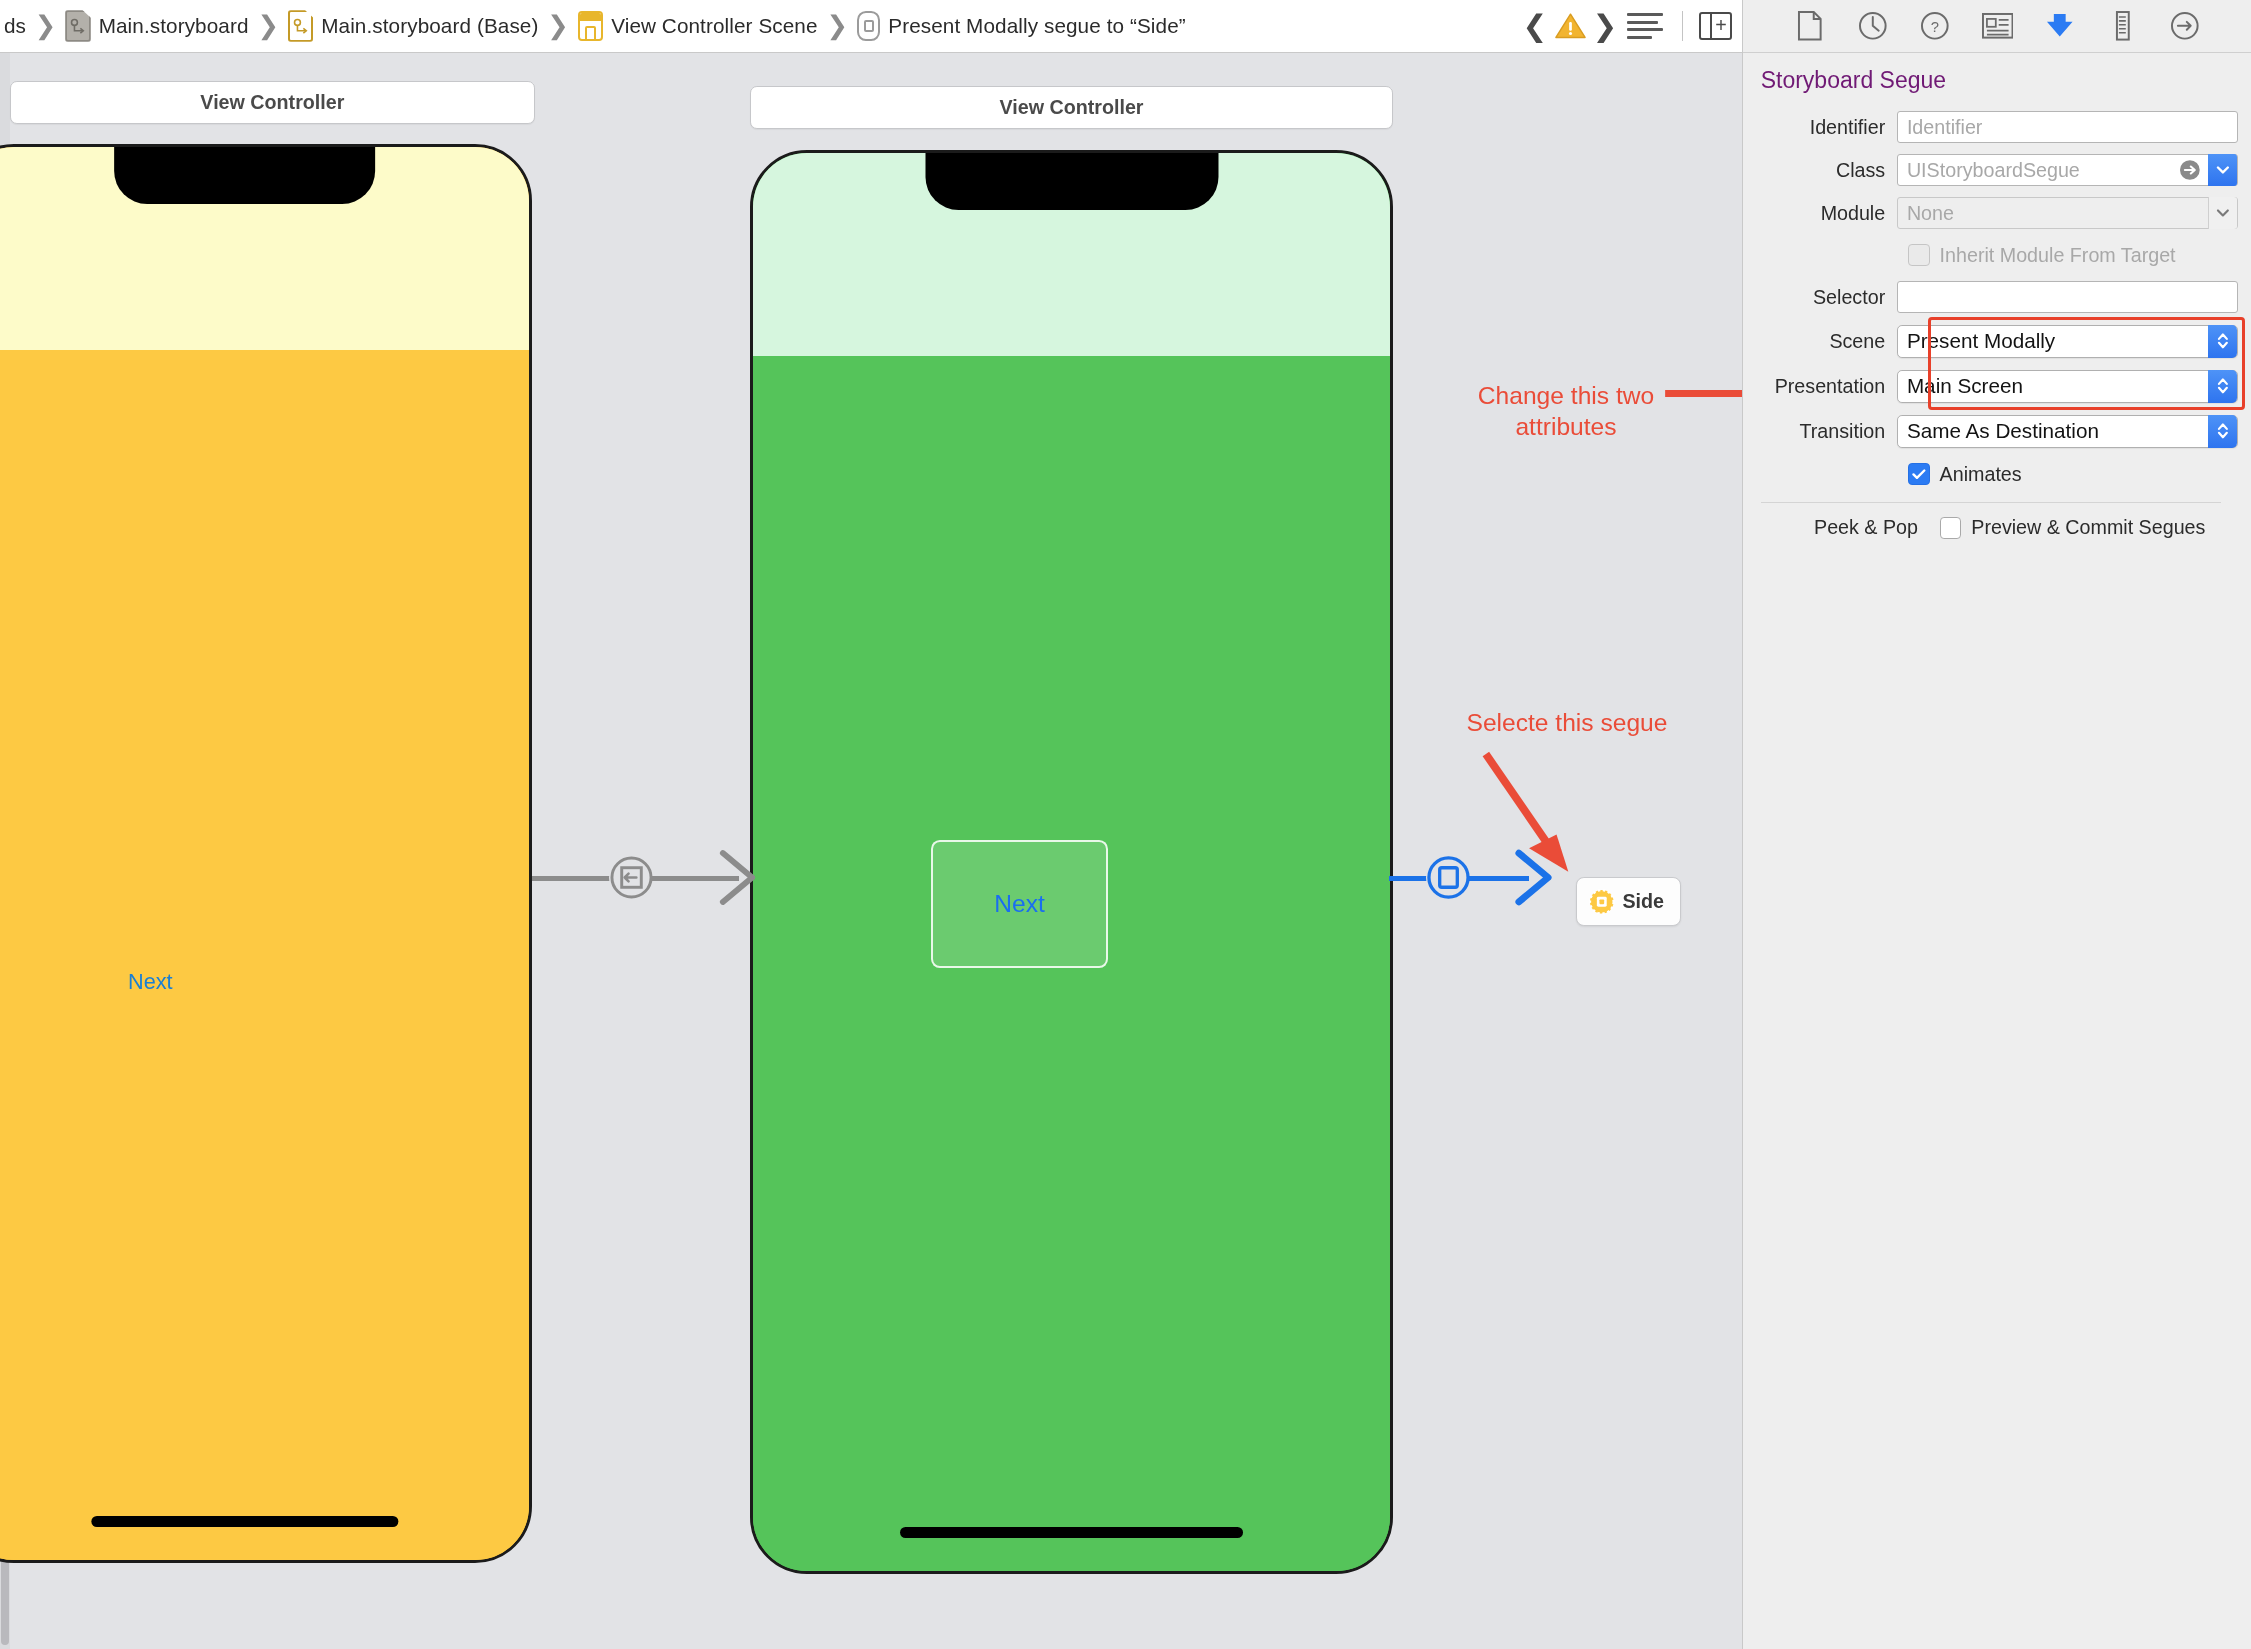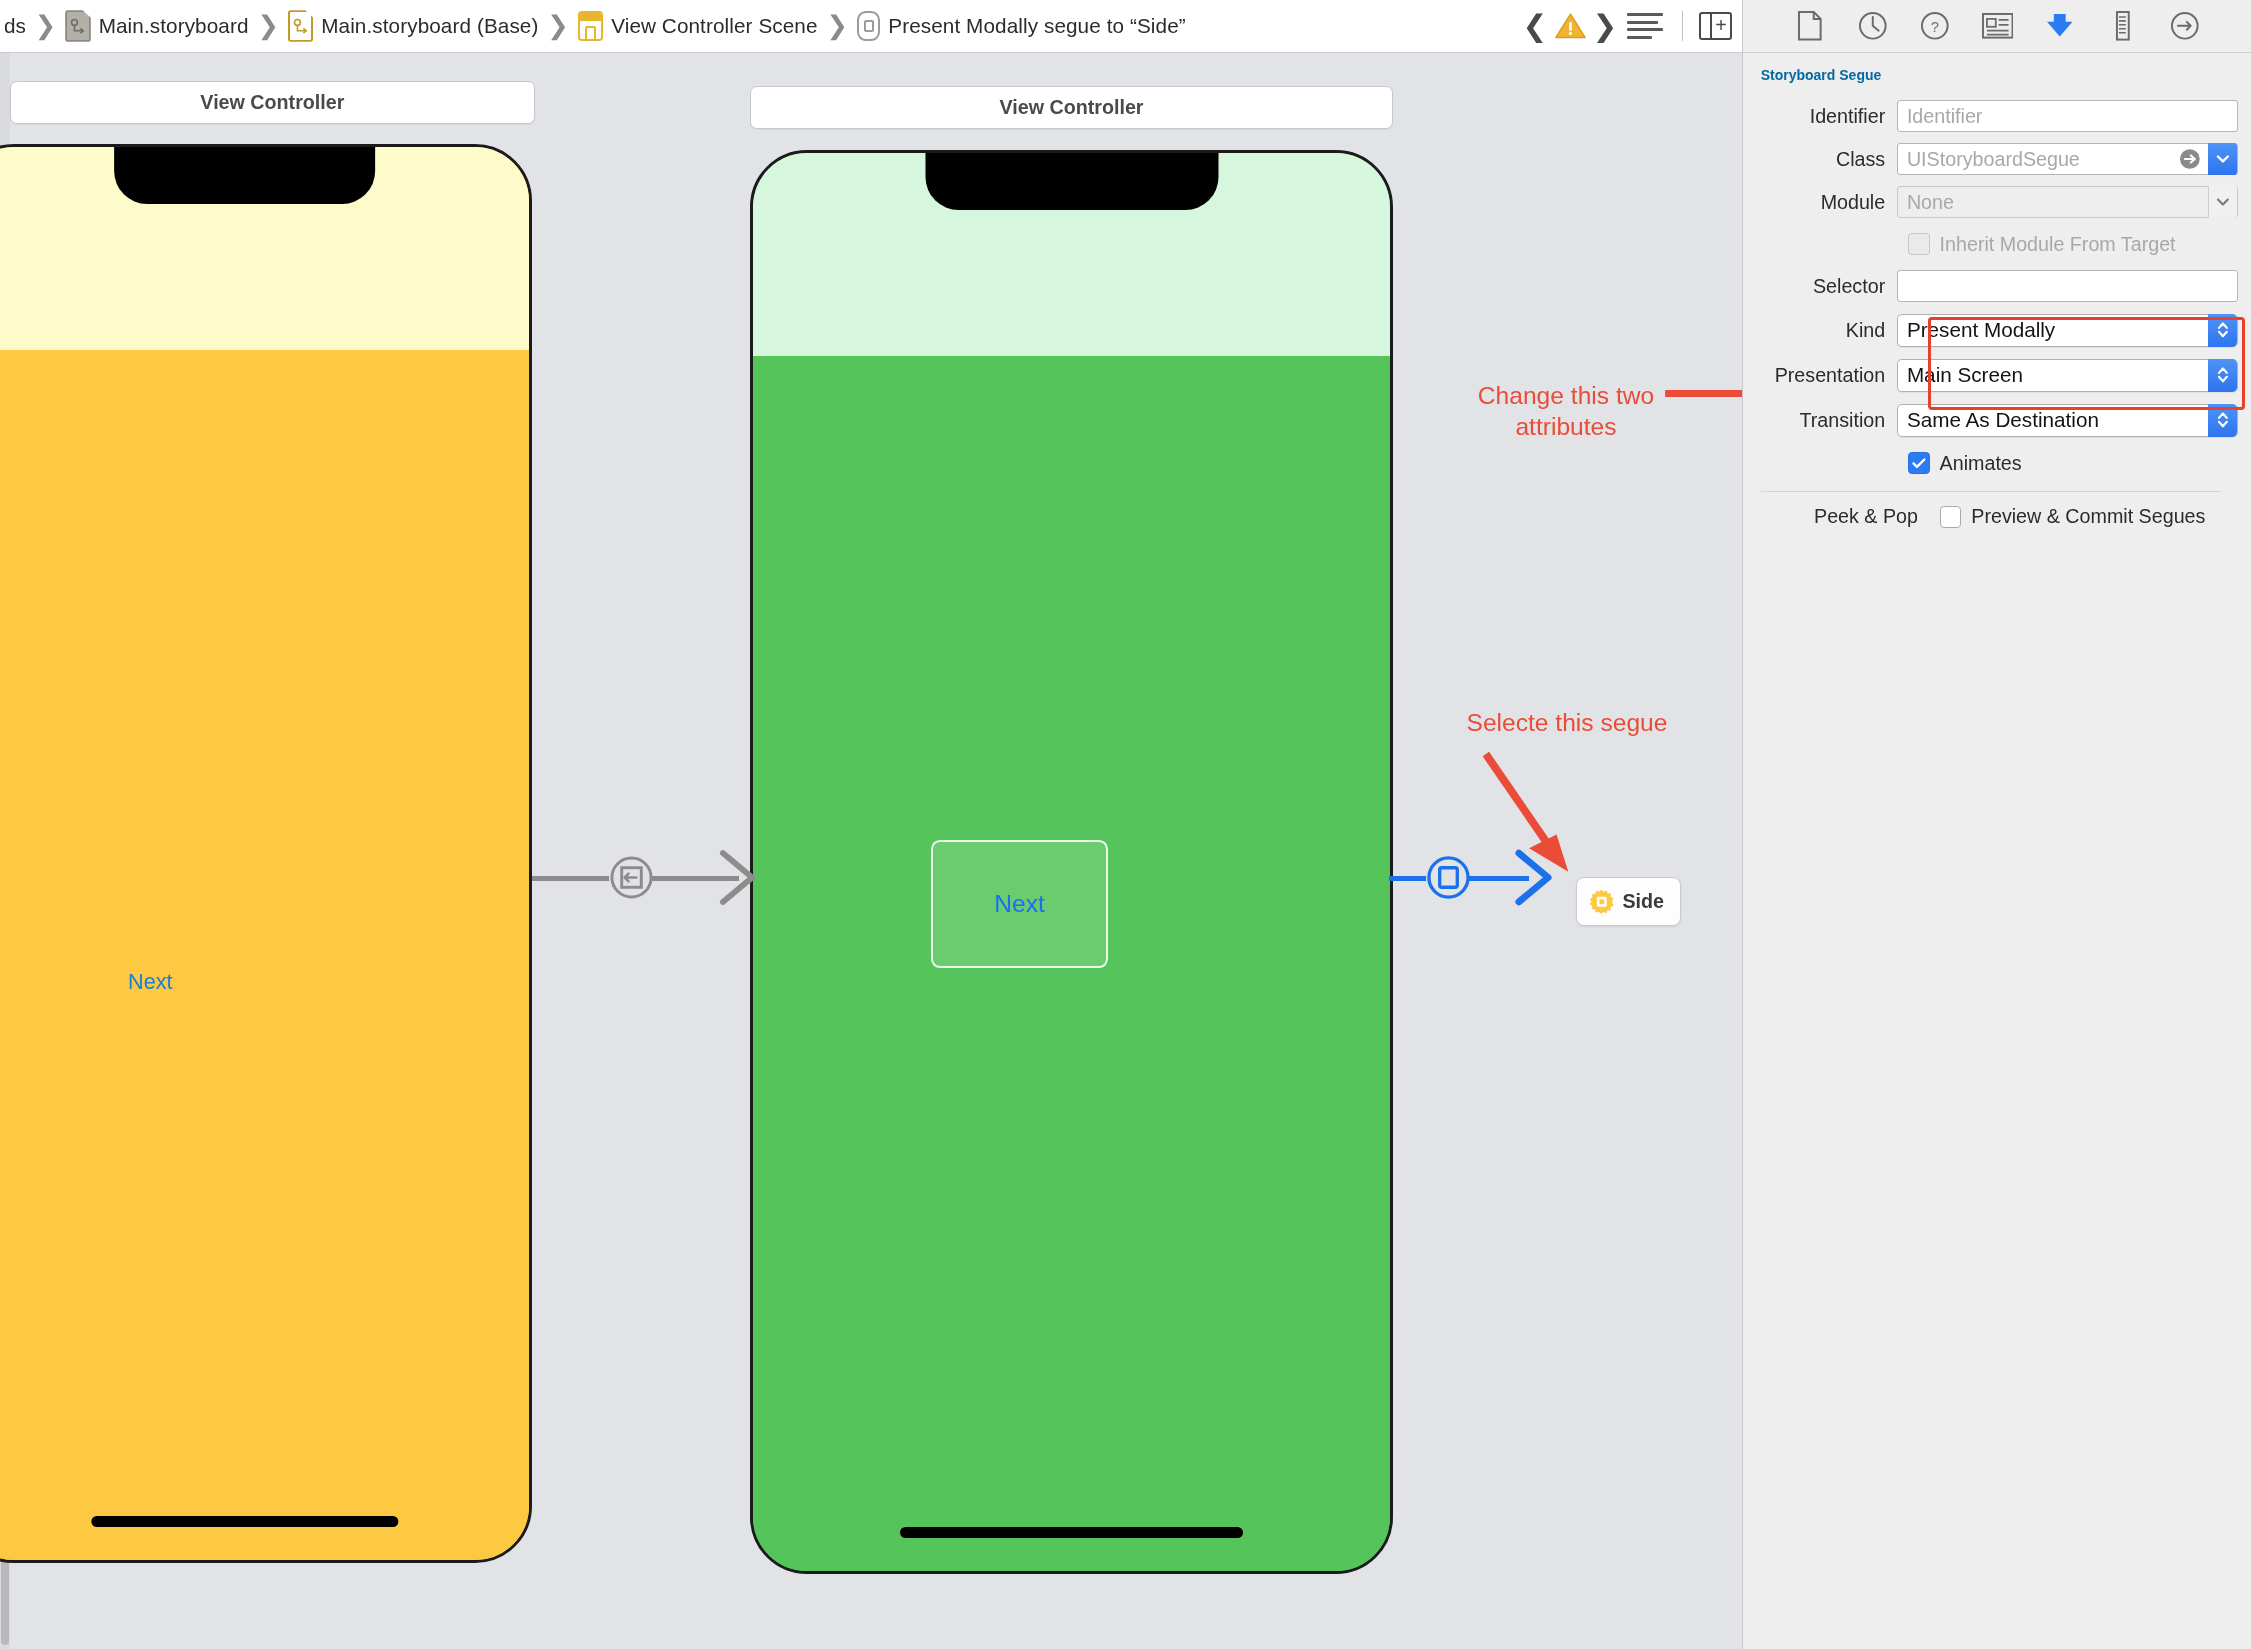--- a/index.html
+++ b/index.html
@@ -202,21 +202,21 @@
     background: #eeeeee;
     border-left: 1px solid #c9c9c9;
   }
   .insp-toolbar {
     height: 53px; display: flex; align-items: center; justify-content: center;
     gap: 29.6px; border-bottom: 1px solid #cfcfcf; background: #eeeeee;
   }
   .insp-toolbar .tb { width: 33px; height: 33px; display: flex; align-items: center; justify-content: center; }
   .insp-title {
     padding: 13.8px 0 11.8px 17.7px;
-    font-size: 14px; font-weight: bold; color: #0369a1;
+    font-size: 23px; font-weight: normal; color: #701a75;
   }
   .rows { padding: 0 13.8px 0 0; }
   .row { display: flex; align-items: center; height: 43px; }
   .row .lbl {
     width: 154px; text-align: right; padding-right: 11.8px;
     font-size: 19.7px; color: #2b2b2b; white-space: nowrap;
   }
   .row .fld { flex: 1; position: relative; }
 
   .tfield {
@@ -574,21 +574,21 @@
       </div>
 
       <div class="row">
         <div class="lbl">Selector</div>
         <div class="fld">
           <div class="tfield"></div>
         </div>
       </div>
 
       <div class="row" style="height:45px;">
-        <div class="lbl">Kind</div>
+        <div class="lbl">Scene</div>
         <div class="fld">
           <div class="popup">
             <span>Present Modally</span>
             <span class="stepper">
               <svg width="13.8" height="19.7" viewBox="0 0 14 20">
                   <path d="M3 8 L7 3.5 L11 8" fill="none" stroke="#fff" stroke-width="2.2" stroke-linecap="round" stroke-linejoin="round"></path>
                   <path d="M3 12 L7 16.5 L11 12" fill="none" stroke="#fff" stroke-width="2.2" stroke-linecap="round" stroke-linejoin="round"></path>
                 </svg>
             </span>
           </div>

